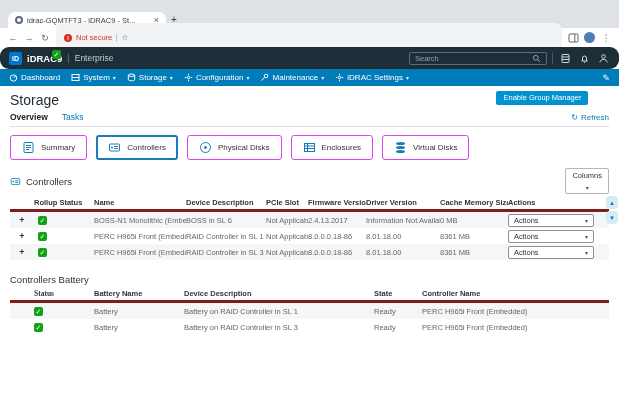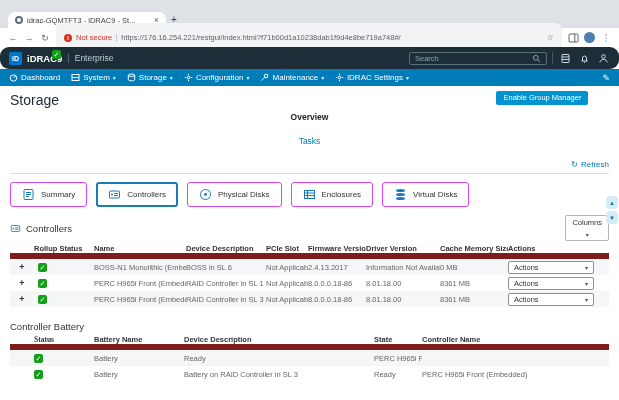--- a/index.html
+++ b/index.html
@@ -41,35 +41,35 @@
   .navbar { height:17px; background:#007db8; display:flex; align-items:center; gap:11px; padding:0 9px; }
   .navitem { display:flex; align-items:center; gap:3px; color:#fff; font-size:8px; white-space:nowrap; }
   .nav-caret { font-size:6px; opacity:.85; }
   .gm-btn { margin-left:auto; background:#0093d0; color:#fff; font-size:7.5px; padding:2.5px 7px; border-radius:2px; white-space:nowrap; border:none; font-family:inherit;margin-top:40px; }
   .edit-btn { color:#fff; font-size:9px; margin-left:3px; }
   .health-badge { position:absolute; left:52px; top:50px; width:9px; height:9px; background:#12a116; border-radius:2px; color:#fff; font-size:7px; line-height:9px; text-align:center; z-index:5; }
 
   
   .content { padding:3px 10px 0; }
   .page-title { font-size:14px; color:#1f2a33; font-weight:400; margin:3px 0 4px; }
-  .tabsrow { display:flex; align-items:center; gap:14px; border-bottom:1px solid #dcdcdc; padding-bottom:4px;flex-direction:column; }
+  .tabsrow { display:flex; align-items:center; gap:14px; border-bottom:1px solid #dcdcdc; padding-bottom:4px; }
   .ptab-active { font-size:8.5px; color:#222; font-weight:bold; }
   .ptab { font-size:8.5px; color:#007db8; }
   .refresh { margin-left:auto; color:#007db8; font-size:8px; display:flex; gap:3px; align-items:center; }
 
   .cards { display:flex; gap:9px; margin:8px 0 5px; }
   .card { height:25px; background:#fff; border:1px solid #d946ef; border-radius:3px; display:flex; align-items:center; gap:6px; padding:0 11px; font-size:8px; color:#333; white-space:nowrap; }
   .card.sel { border:2px solid #1a7bb9; padding:0 10px; }
 
   .sect-head { display:flex; align-items:center; gap:5px; margin:8px 0 2px; font-size:9.5px; color:#333; }
   .cols-btn { margin-left:auto; border:1px solid #b5b5b5; border-radius:2px; font-size:7.5px; color:#333; padding:2px 6px; display:flex; align-items:center; gap:4px; background:#fff;flex-direction:column; }
 
   .grid-c { display:grid; grid-template-columns:24px 60px 92px 80px 42px 58px 74px 68px 1fr; align-items:center; }
   .grid-b { display:grid; grid-template-columns:84px 90px 190px 48px 1fr; align-items:center; }
-  .thead { font-size:7.5px; color:#333; font-weight:bold; height:16px; border-bottom:6px solid #7f1d1d; }
+  .thead { font-size:7.5px; color:#333; font-weight:bold; height:16px; border-bottom:3px solid #7f1d1d; }
   .trow { height:16px; font-size:7.5px; color:#666; }
   .trow.alt { background:#f4f6f7; }
   .cell { padding-right:4px; white-space:nowrap; overflow:hidden; }
   .expand { text-align:center; color:#333; font-size:9px; font-weight:bold; }
   .chk { width:9px; height:9px; background:#12a116; border-radius:2px; color:#fff; font-size:7px; line-height:9px; text-align:center; display:inline-block; margin-left:4px; }
   .selectbox { width:86px; height:13px; border:1px solid #8f8f8f; border-radius:2px; background:#fff; display:flex; align-items:center; justify-content:space-between; padding:0 5px; font-size:7.5px; color:#333; }
   .sel-caret { font-size:6px; color:#555; }
   .pad-status { padding-left:24px;font-family:Liberation Serif, serif; }
 
   .scrollwidget { position:absolute; right:1px; top:196px; width:12px; display:flex; flex-direction:column; gap:2px; z-index:6; }
@@ -88,21 +88,20 @@
 </div>
 
 <div class="toolbar">
   <span class="tb-icon">←</span>
   <span class="tb-icon">→</span>
   <span class="tb-icon">↻</span>
   <div class="urlbar">
     <span class="warn-badge">!</span>
     <span class="notsecure">Not secure</span>
     <span class="url-sep"></span>
-    <span class="url-text">https://176.16.254.221/restgui/index.html?f71b00d1a10238dab1f9d4e8be719a748#/</span>
     <span class="url-star">☆</span>
   </div>
   <span class="tb-icon">
     <svg width="11" height="10" viewBox="0 0 11 10">
         <g fill="none" stroke="#5f6368" stroke-width="1">
           <rect x="1" y="1" width="9" height="8" rx="1"></rect>
           <line x1="6.8" y1="1" x2="6.8" y2="9"></line>
         </g>
       </svg>
   </span>
@@ -367,35 +366,36 @@
       <div class="cell">
         <span class="selectbox">
           <span>Actions</span>
           <span class="sel-caret">▾</span>
         </span>
       </div>
     </div>
   </div>
 
   <div class="sect-head" style="margin-top:14px;">
-    <span>Controller Battery</span>
+    <span>Controllers Battery</span>
   </div>
 
   <div>
     <div class="grid-b thead">
       <div class="cell pad-status">Status</div>
       <div class="cell">Battery Name</div>
       <div class="cell">Device Description</div>
       <div class="cell">State</div>
       <div class="cell">Controller Name</div>
     </div>
 
     <div class="grid-b trow alt">
       <div class="cell" style="padding-left:20px;"><span class="chk">✓</span></div>
       <div class="cell">Battery</div>
+      <div class="cell">Battery on RAID Controller in SL 1</div>
       <div class="cell">Ready</div>
       <div class="cell">PERC H965i Front (Embedded)</div>
     </div>
 
     <div class="grid-b trow">
       <div class="cell" style="padding-left:20px;"><span class="chk">✓</span></div>
       <div class="cell">Battery</div>
       <div class="cell">Battery on RAID Controller in SL 3</div>
       <div class="cell">Ready</div>
       <div class="cell">PERC H965i Front (Embedded)</div>

